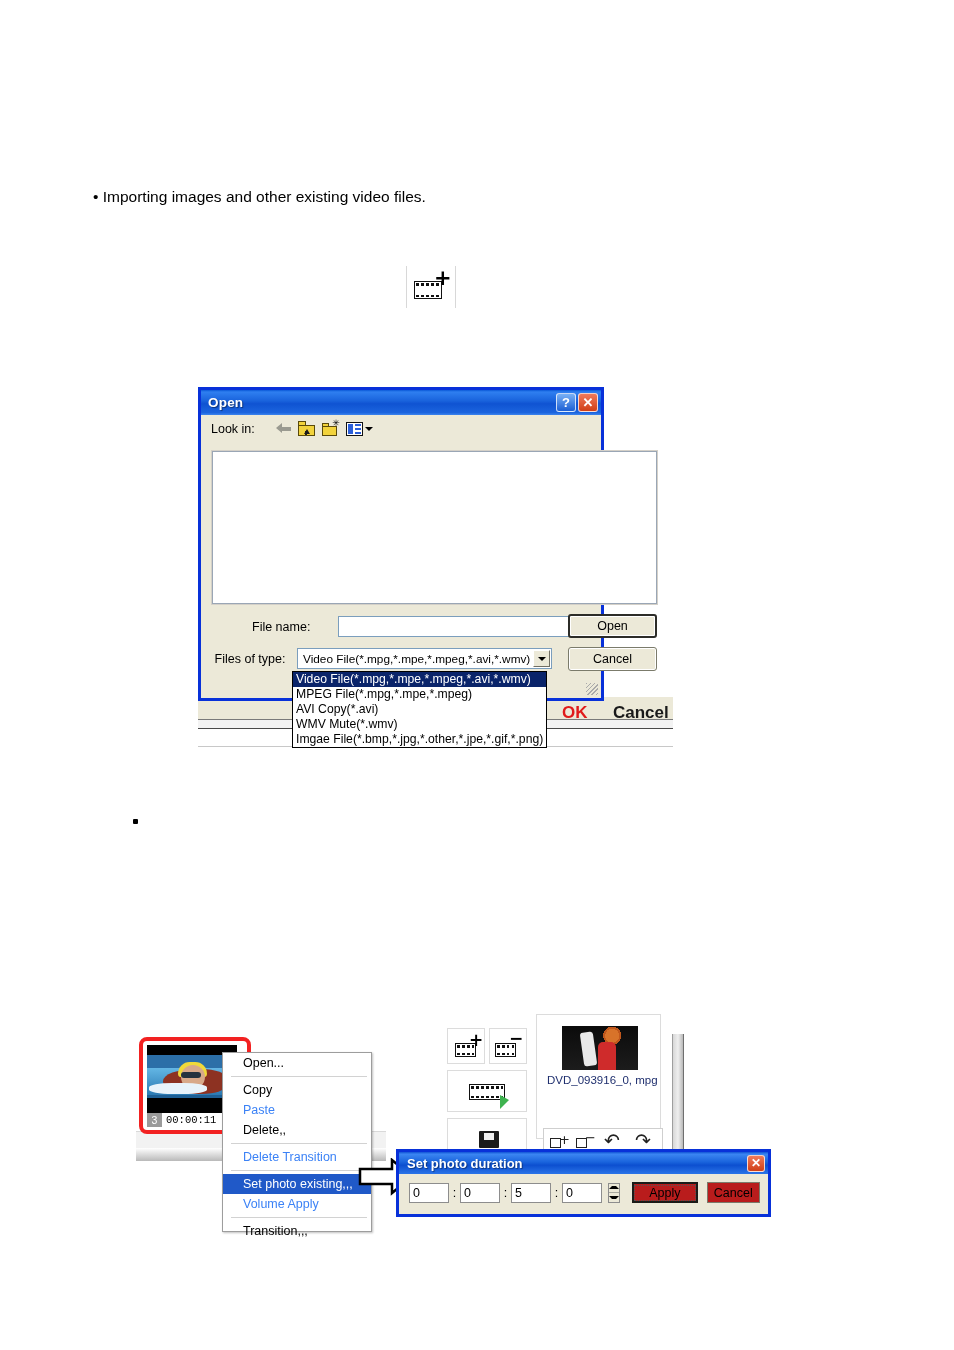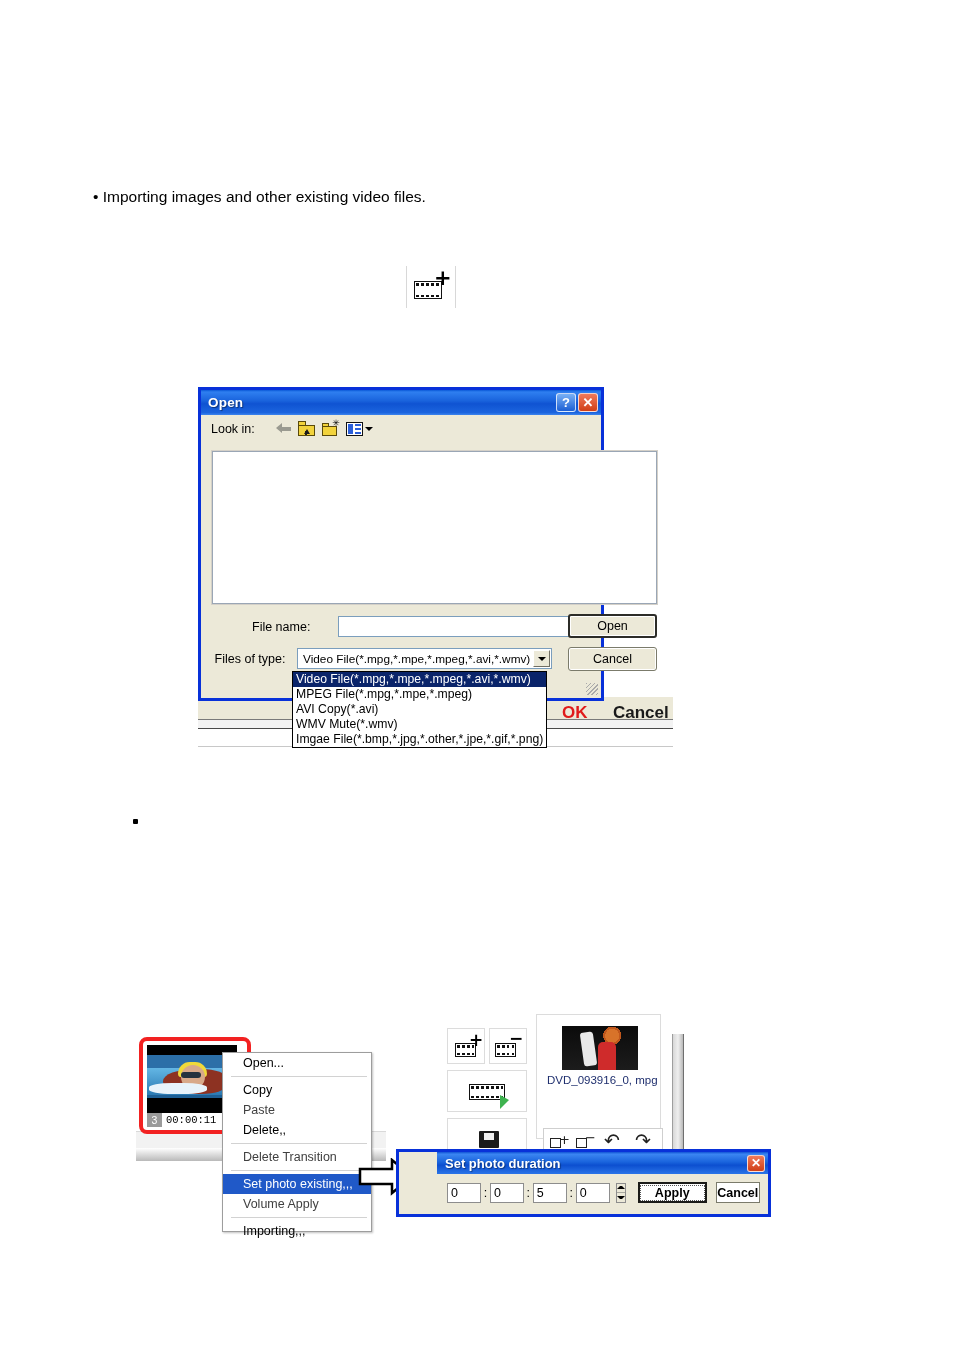--- a/index.html
+++ b/index.html
@@ -164,21 +164,21 @@
   }
 
   
   .ctxmenu{
     position:absolute;background:#fff;border:1px solid #9d9d9d;
     box-shadow:1px 1px 2px rgba(0,0,0,.25);
     font-size:12.5px;font-family:"Liberation Sans",sans-serif;z-index:60;
     box-sizing:border-box;
   }
   .ctx-item{height:20px;line-height:20px;padding-left:20px;color:#000;white-space:nowrap;}
-  .ctx-item.disabled{color:#404040;}
+  .ctx-item.disabled{color:#3b82f6;}
   .ctx-item.sel{background:#2059c8;color:#fff;}
   .ctx-sep{height:1px;background:#d2d2d2;margin:3px 4px 3px 8px;}
 
   
   .thumb-wrap{
     position:absolute;border:4px solid #f22121;border-radius:8px;
     background:#fff;box-sizing:border-box;
   }
   .thumb-img{
     position:absolute;left:4px;top:4px;width:90px;height:68px;overflow:hidden;
@@ -230,24 +230,23 @@
   .colon{width:14px;text-align:center;font-size:12.5px;color:#000;}
   .spin{
     width:15px;height:20px;border:1px solid #8d8d8d;background:#ece9d8;margin-left:6px;
     display:flex;flex-direction:column;box-sizing:border-box;
   }
   .spin div{flex:1;display:flex;align-items:center;justify-content:center;}
   .spin .up{border-bottom:1px solid #a9a9a0;}
   .tri-u{width:0;height:0;border-left:3px solid transparent;border-right:3px solid transparent;border-bottom:3px solid #000;}
   .tri-d{width:0;height:0;border-left:3px solid transparent;border-right:3px solid transparent;border-top:3px solid #000;}
   .spd-btn{
-    height:21px;border:1px solid #7b7b6b;background:#ffffff;
+    height:21px;border:1px solid #7b7b6b;background:#b91c1c;
     display:flex;align-items:center;justify-content:center;font-size:12.5px;color:#000;
     box-sizing:border-box;
-    font-weight:bold;
   }
   .spd-btn.focus{border:2px solid #1b1b18;}
   .spd-btn.focus .inner{border:1px dotted #555;padding:0 14px;}
 
   
   .gray-strip{position:absolute;background:#f2f2f2;border-top:1px solid #d9d9d9;border-bottom:1px solid #b9b9b9;}
 </style>
 </head>
 <body>
 
@@ -403,28 +402,28 @@
   <div class="ctx-sep"></div>
   <div class="ctx-item">Copy</div>
   <div class="ctx-item disabled">Paste</div>
   <div class="ctx-item">Delete,,</div>
   <div class="ctx-sep"></div>
   <div class="ctx-item disabled">Delete Transition</div>
   <div class="ctx-sep"></div>
   <div class="ctx-item sel">Set photo existing,,,</div>
   <div class="ctx-item disabled">Volume Apply</div>
   <div class="ctx-sep"></div>
-  <div class="ctx-item">Importing,,,</div>
+  <div class="ctx-item">Transition,,,</div>
 </div>
 
 <svg class="callout-arrow" width="100" height="40" style="left:358px;top:1158px;">
   <polygon points="2,11 34,11 34,2 54,18.5 34,35 34,26 2,26" fill="#ffffff" stroke="#000000" stroke-width="2.5"></polygon>
 </svg>
 
-<div class="spd" style="left:396px;top:1149px;width:375px;height:68px;border-width:3px;padding-left:38px;">
+<div class="spd" style="left:396px;top:1149px;width:375px;height:68px;border-width:3px;">
   <div class="spd-title">
     <span>Set photo duration</span>
     <div style="margin-left:auto;">
       <div class="xp-btn xp-close" style="width:18px;height:17px;font-size:12px;">✕</div>
     </div>
   </div>
   <div class="spd-body">
     <div class="num-in">0</div>
     <div class="colon">:</div>
     <div class="num-in">0</div>

